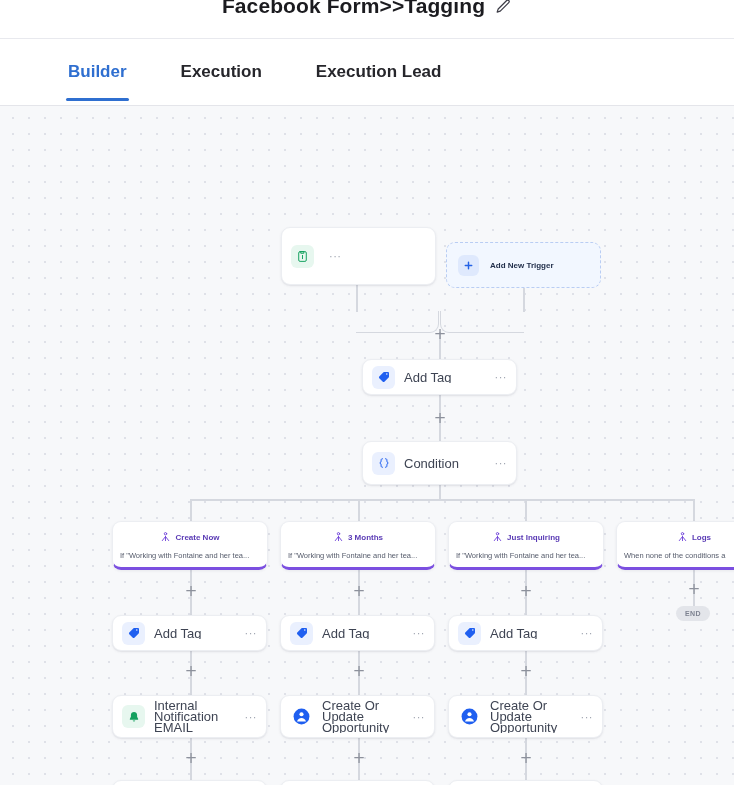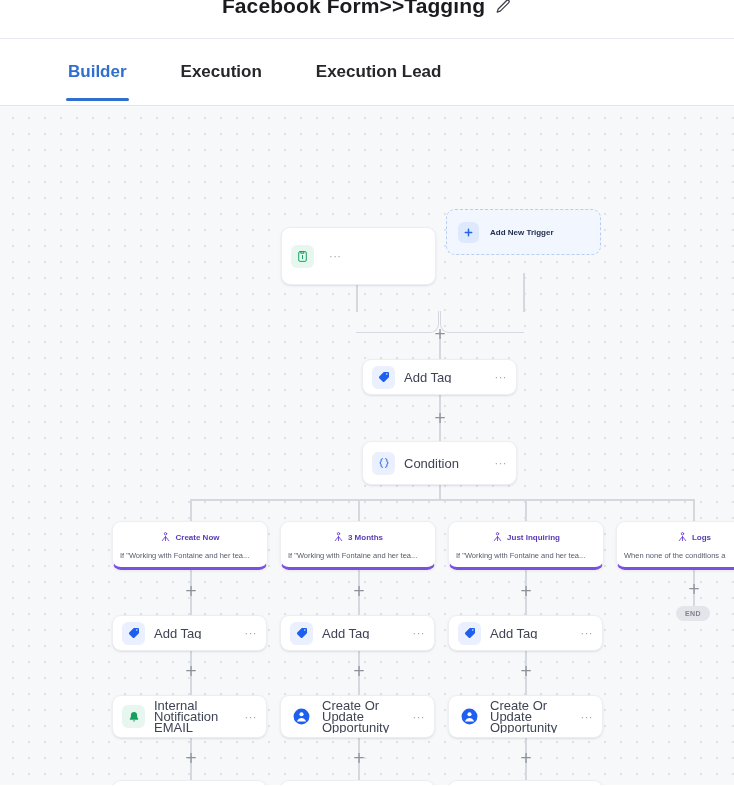--- a/index.html
+++ b/index.html
@@ -330,21 +330,21 @@
     <span class="ico green">
       <svg width="13" height="13" viewBox="0 0 24 24" fill="none" stroke="currentColor" stroke-width="1.8" stroke-linecap="round" stroke-linejoin="round">
         <rect x="5" y="3" width="14" height="18" rx="2.5"></rect>
         <path d="M9.5 3h5v3h-5z"></path>
         <path d="M12 10v6"></path>
       </svg>
     </span>
     <span class="dots">···</span>
   </div>
 
-  <div class="add-trigger" style="left:446px; top:103px; width:155px; height:46px;">
+  <div class="add-trigger" style="left:446px; top:136px; width:155px; height:46px;">
     <span class="sq">
       <svg width="11" height="11" viewBox="0 0 24 24" fill="none" stroke="currentColor" stroke-width="3.2" stroke-linecap="round">
         <path d="M12 5v14M5 12h14"></path>
       </svg>
     </span>
     <span class="lbl">Add New Trigger</span>
   </div>
 
   <div class="node" style="left:362px; top:253px; width:155px; height:36px;">
     <span class="ico blue">

